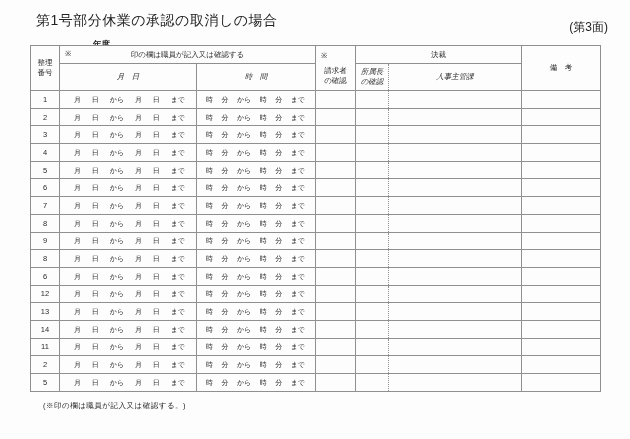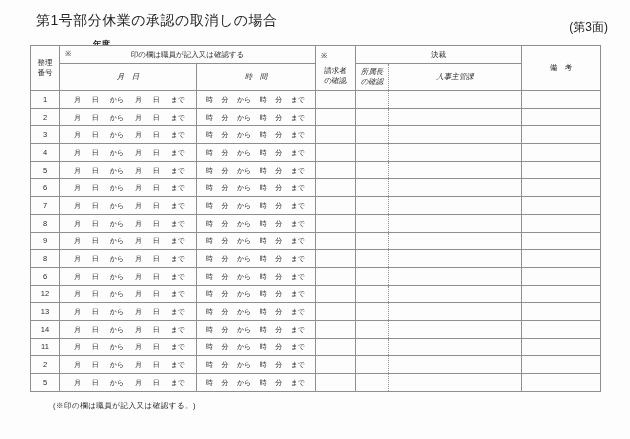--- a/index.html
+++ b/index.html
@@ -51,21 +51,21 @@
   .h-requester{line-height:10px;}
   .h-requester .mark-line{text-align:left;padding-left:5px;margin-bottom:5px;line-height:11px;}
   .tok-row{
     display:flex;justify-content:space-between;align-items:center;
     font-size:7px;line-height:7px;
   }
   .tok-md{padding:0 11px 0 14px;}
   .tok-time{padding:0 10px 0 9px;}
   .c-num{font-size:7px;}
   .footnote{
-    position:absolute;left:53px;top:401px;
+    position:absolute;left:43px;top:401px;
     font-size:7.5px;color:#222;letter-spacing:0.5px;
   }
 </style>
 </head>
 <body>
 
 <div class="doc-title">第1号部分休業の承認の取消しの場合</div>
 <div class="sheet-label">(第3面)</div>
 <div class="fiscal-year">年度</div>
 

